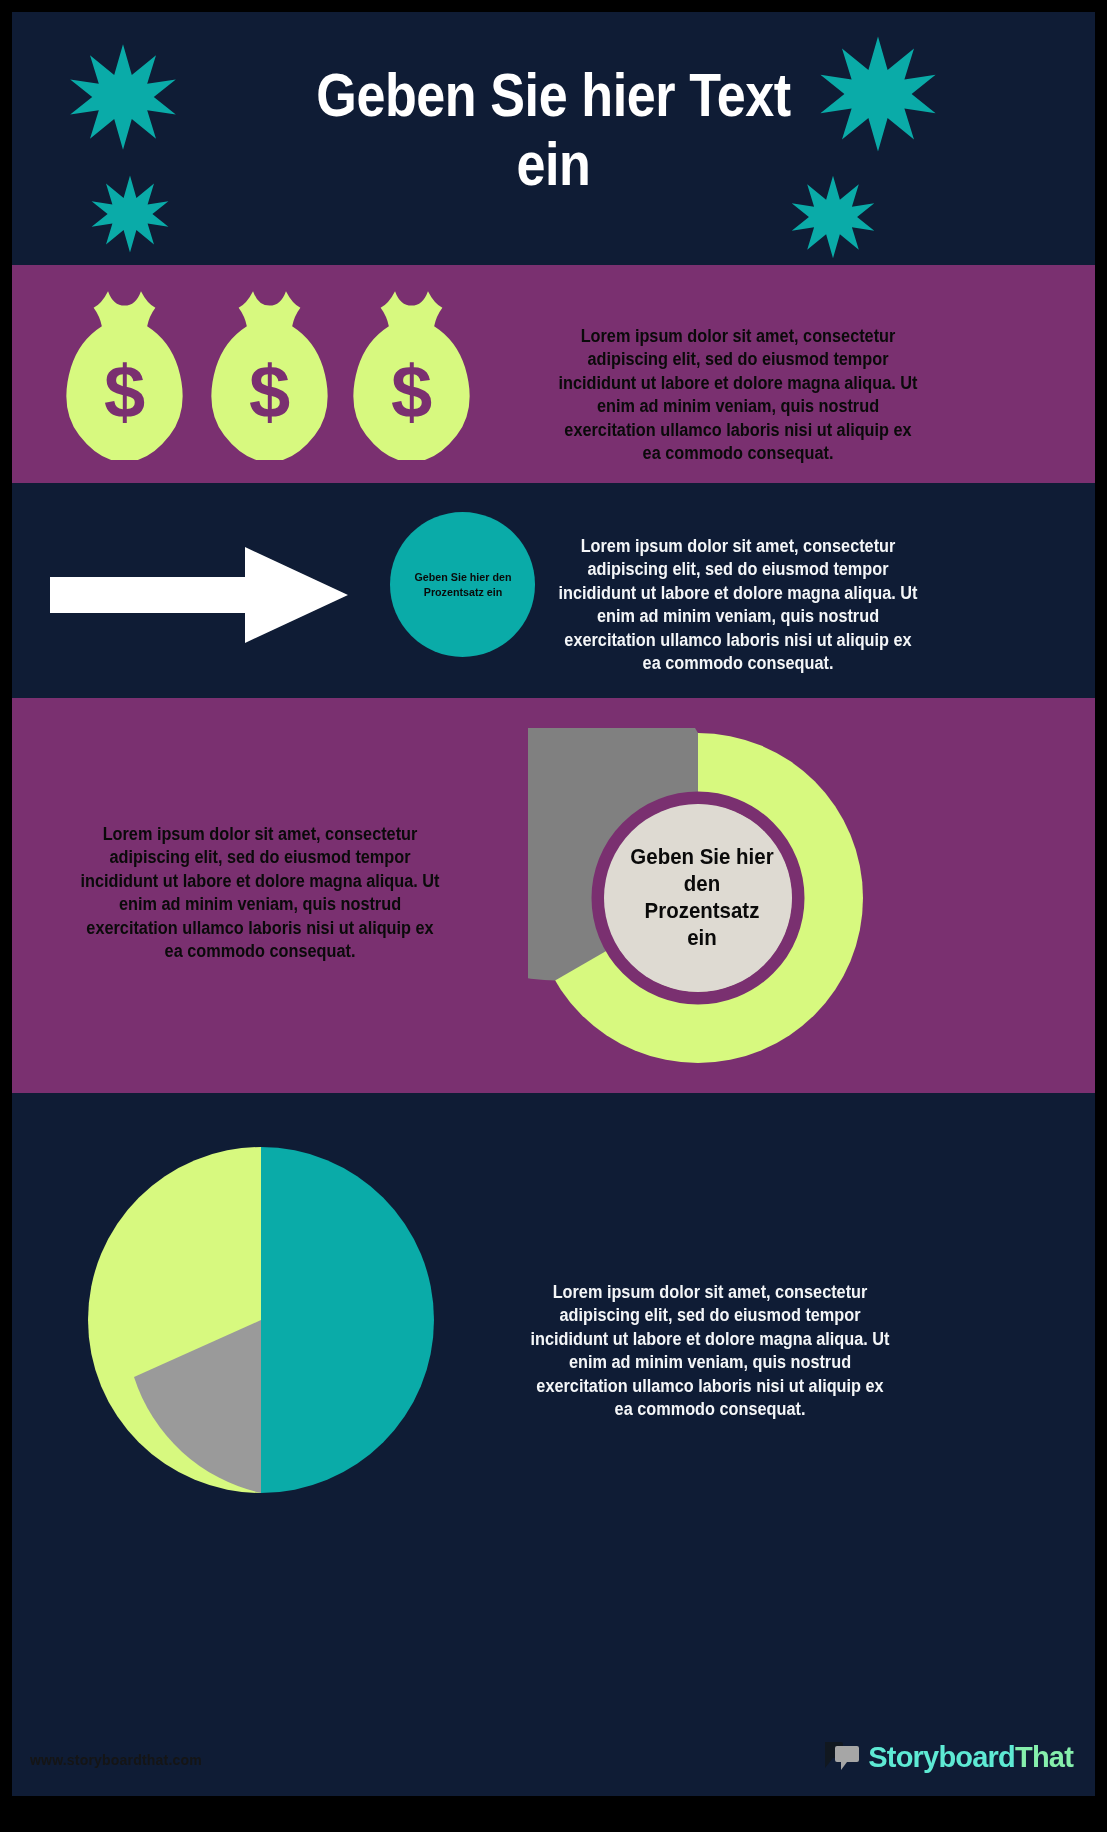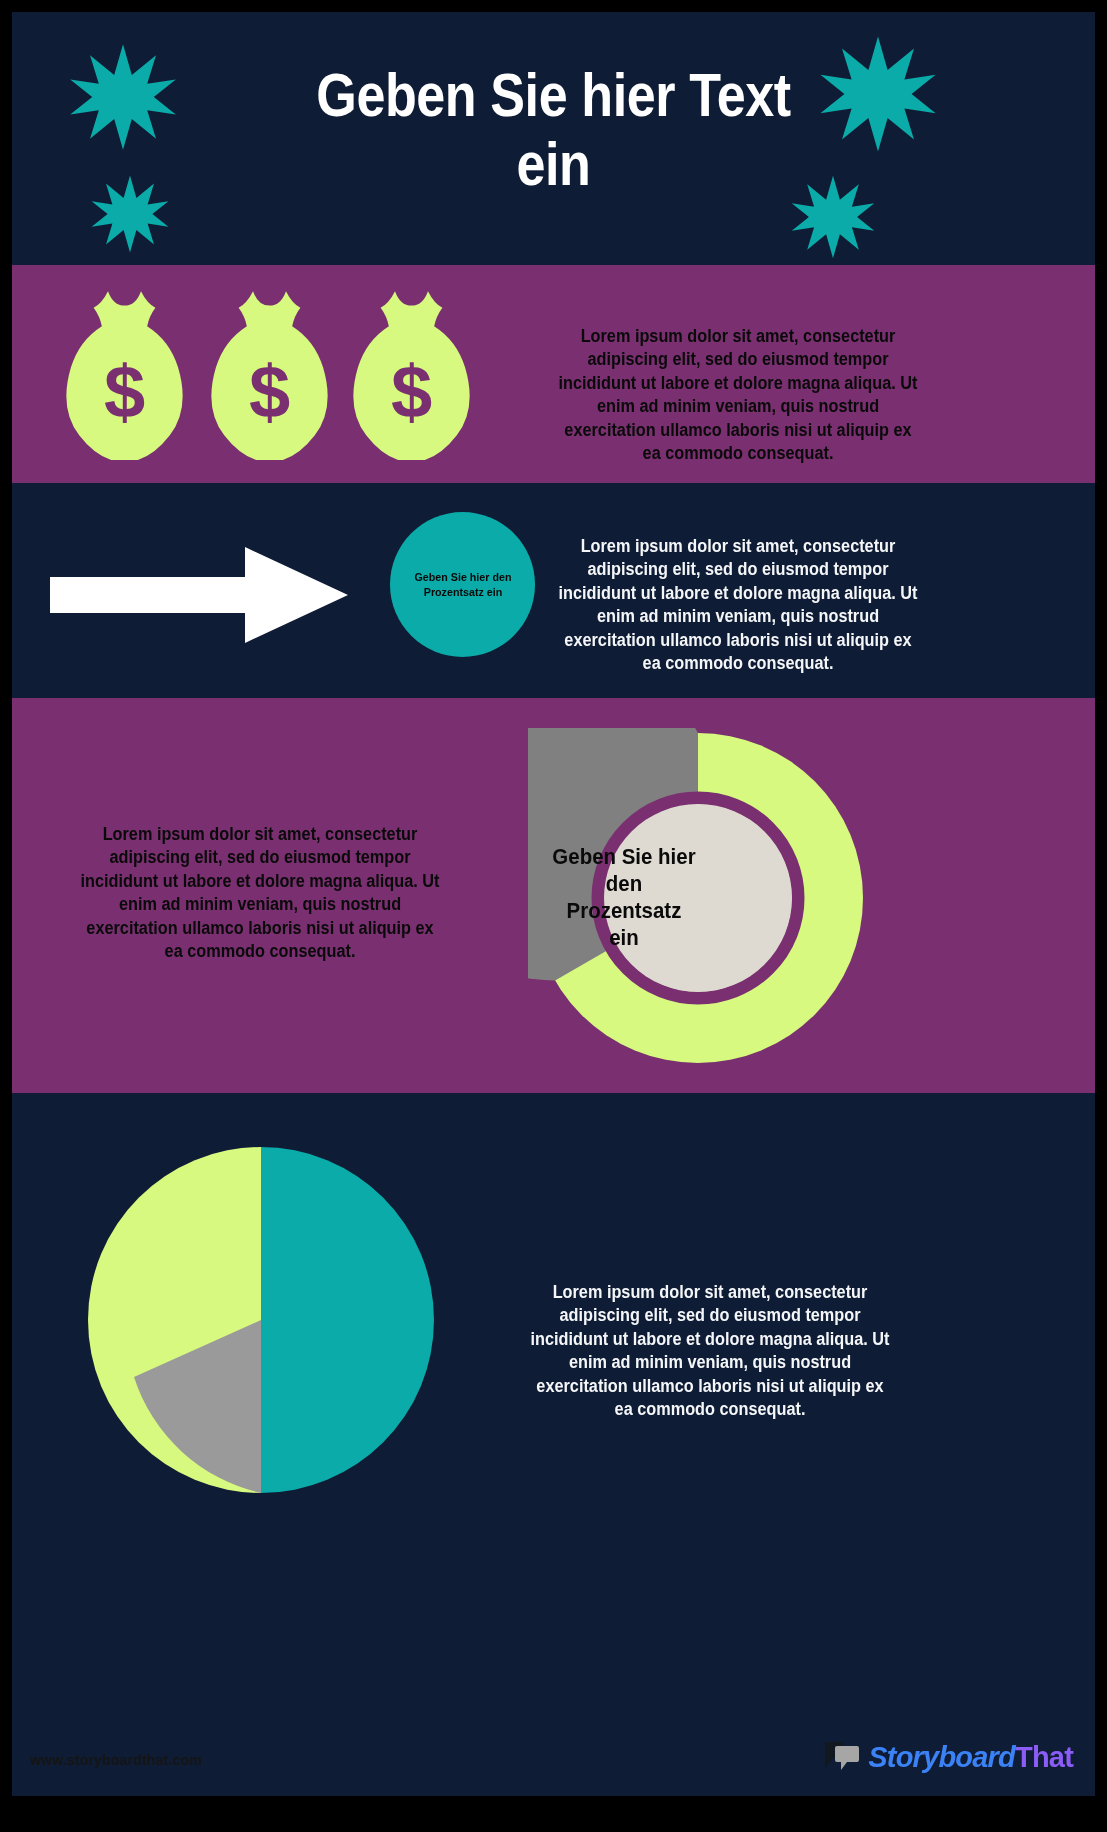--- a/index.html
+++ b/index.html
@@ -79,22 +79,22 @@
   .teal-circle-label{
     color:#0A0A0A;font-weight:bold;font-size:11.5px;line-height:1.28;
     text-align:center;width:110px;
     font-family:"Liberation Sans","DejaVu Sans",sans-serif;
     transform:scaleX(0.93);
   }
 
   
   .donut-wrap{position:absolute;left:516px;top:30px;width:340px;height:340px;}
   .donut-center-label{
-    position:absolute;left:16px;top:0;width:340px;height:340px;
-    display:flex;align-items:center;justify-content:flex-start;
+    position:absolute;left:4px;top:0;width:340px;height:340px;
+    display:flex;align-items:center;justify-content:center;
     pointer-events:none;
   }
   .donut-center-label span{
     display:block;width:160px;text-align:center;
     color:#0A0A0A;font-weight:bold;font-size:22px;line-height:1.22;
     font-family:"Liberation Sans","DejaVu Sans",sans-serif;
     transform:scaleX(0.93);
     white-space:pre-line;
   }
 
@@ -109,22 +109,22 @@
     letter-spacing:0.2px;
   }
   .logo{
     position:absolute;right:22px;bottom:22px;
     display:flex;align-items:center;gap:7px;
   }
   .logo-text{
     font-size:29px;font-weight:bold;letter-spacing:-0.8px;
     font-family:"Liberation Sans","DejaVu Sans",sans-serif;
   }
-  .logo-sb{color:#3b82f6;font-style:italic;}
-  .logo-that{color:#8b5cf6;}
+  .logo-sb{color:#5eead4;}
+  .logo-that{color:#86efac;}
 </style>
 </head>
 <body>
 
 <div class="poster">
 
   <div class="header">
 
     <svg class="star" style="left:56px;top:30px;" width="110" height="110" viewBox="0 0 100 100">
       <polygon fill="#0AABA8" points="50,2 58,30 80,12 72,38 98,34 78,50 98,66 72,62 80,88 58,70 50,98 42,70 20,88 28,62 2,66 22,50 2,34 28,38 20,12 42,30"></polygon>

